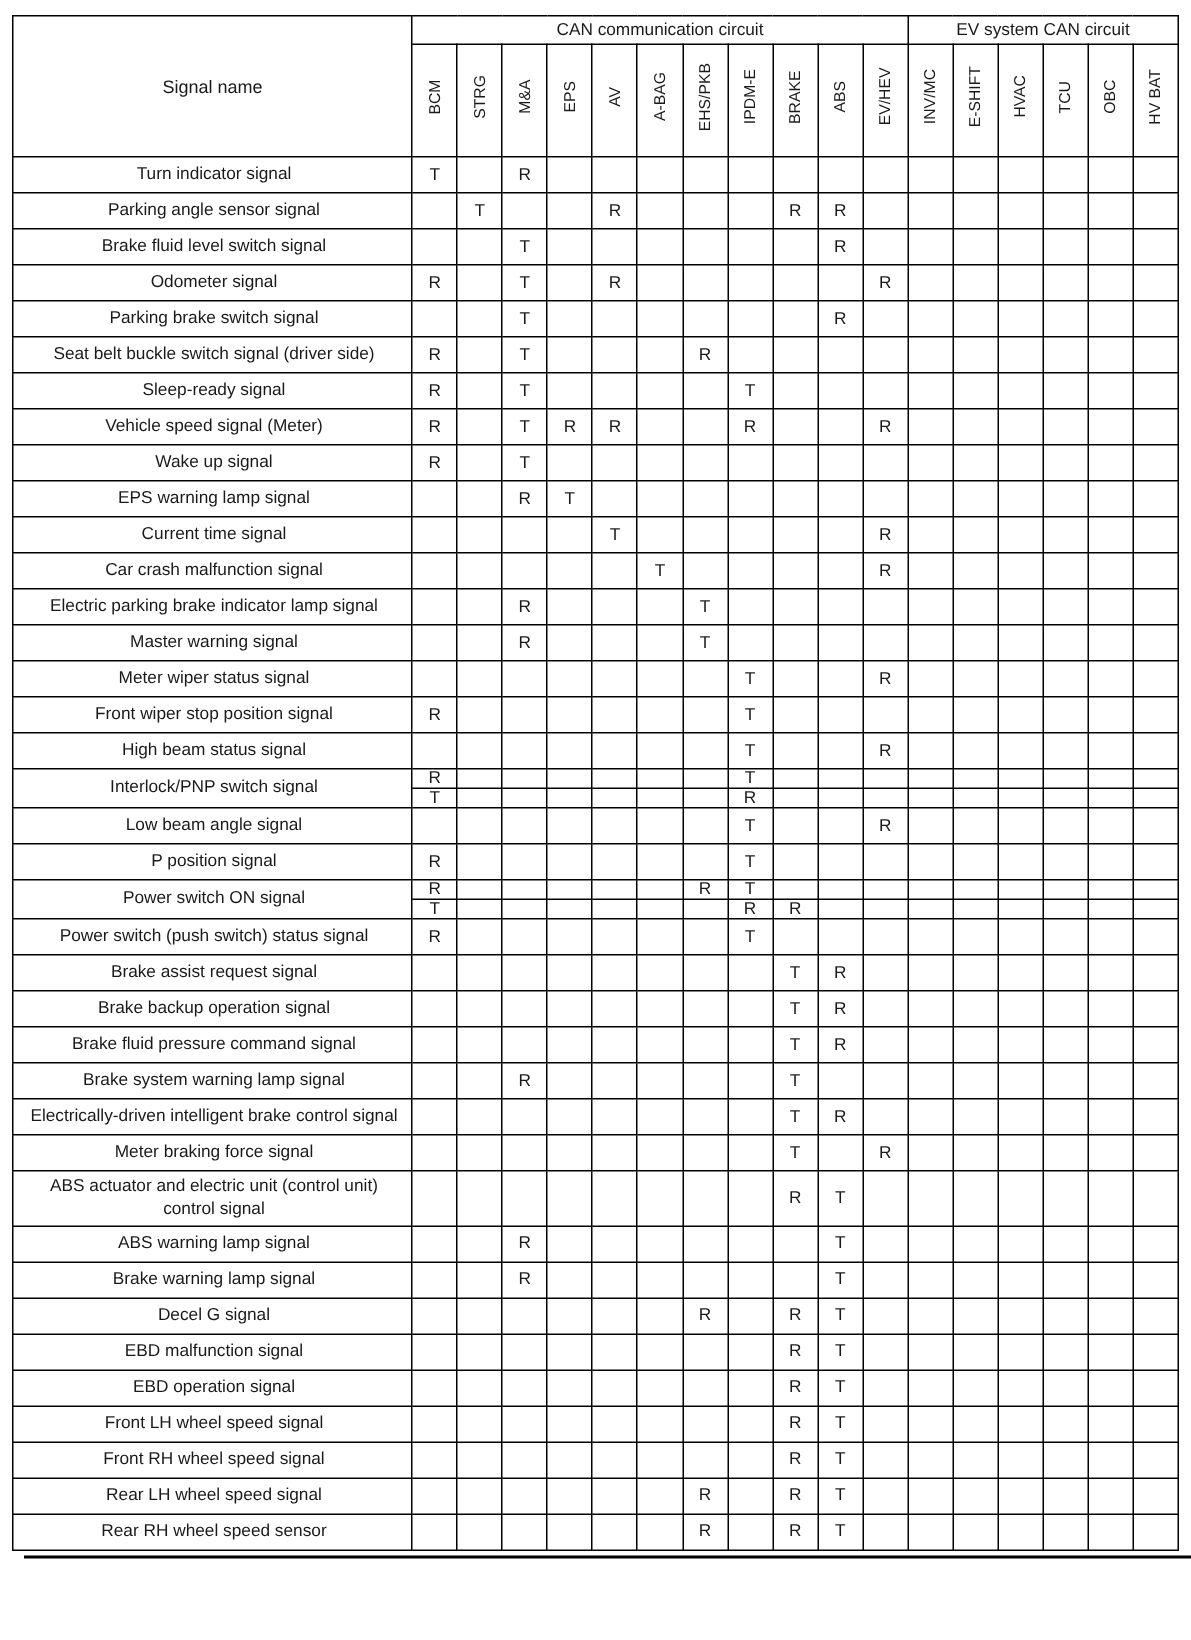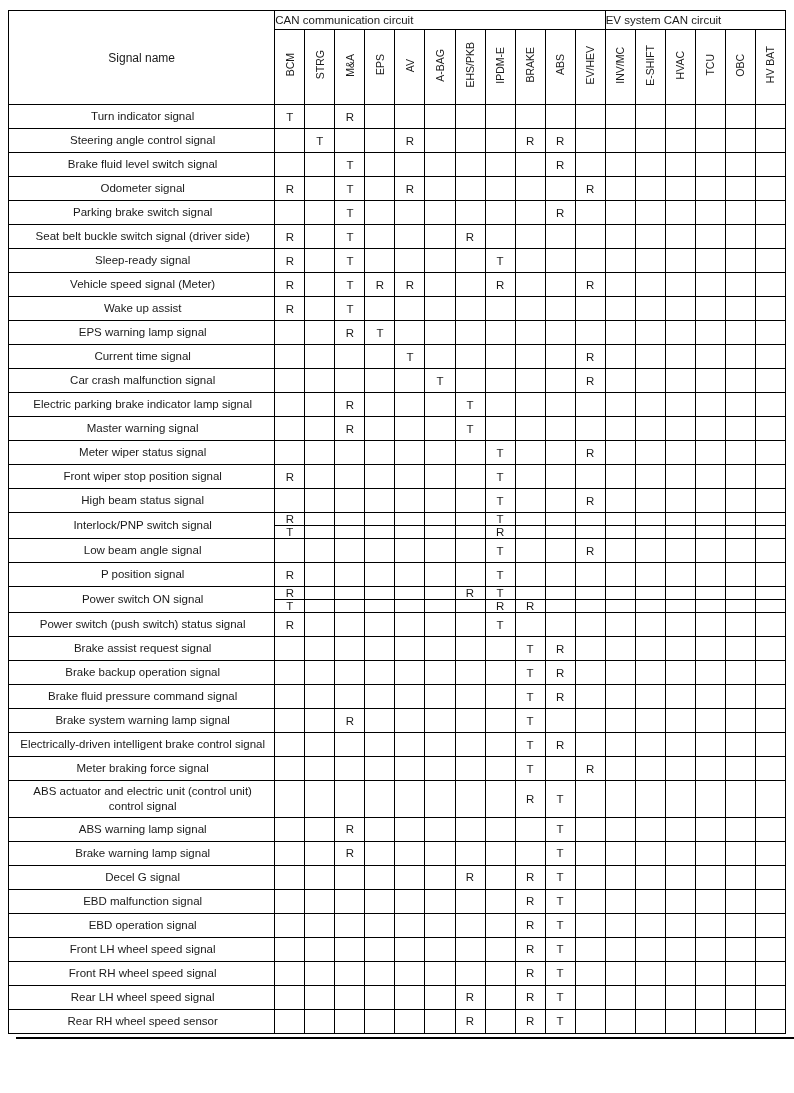--- a/index.html
+++ b/index.html
@@ -3,21 +3,21 @@
 <meta charset="utf-8">
 <style>
   html,body { margin:0; padding:0; background:#ffffff; }
   body { width:794px; height:1093px; overflow:hidden;
          font-family:"Liberation Sans", sans-serif; color:#1a1a1a; }
   .page { padding:10px 8px 0 8px; }
 
   table { border-collapse:collapse; table-layout:fixed; width:778px; }
   th, td { border:1px solid #000; padding:0; font-weight:normal; }
 
-  .group-header { height:18px; font-size:11.5px; text-align:left; vertical-align:middle; }
+  .group-header { height:18px; font-size:11.5px; text-align:center; vertical-align:middle; }
   .signal-header { font-size:12px; vertical-align:middle; }
 
   .colhead { height:74px; text-align:center; vertical-align:middle; }
   .vert { display:inline-block; writing-mode:vertical-rl; transform:rotate(180deg);
           font-size:10.5px; line-height:1; white-space:nowrap; }
 
   td.name { font-size:11.5px; text-align:center; vertical-align:middle;
             padding:3px 4px 3px 6px; line-height:1.3; height:17px; }
   td.val  { font-size:11.5px; text-align:center; vertical-align:middle; }
 
@@ -89,21 +89,21 @@
           <td class="val"></td>
           <td class="val"></td>
           <td class="val"></td>
           <td class="val"></td>
           <td class="val"></td>
           <td class="val"></td>
           <td class="val"></td>
           <td class="val"></td>
         </tr>
         <tr>
-          <td class="name" rowspan="1">Steering angle control signal</td>
+          <td class="name" rowspan="1">Parking angle sensor signal</td>
           <td class="val"></td>
           <td class="val">T</td>
           <td class="val"></td>
           <td class="val"></td>
           <td class="val">R</td>
           <td class="val"></td>
           <td class="val"></td>
           <td class="val"></td>
           <td class="val">R</td>
           <td class="val">R</td>
@@ -229,21 +229,21 @@
           <td class="val"></td>
           <td class="val">R</td>
           <td class="val"></td>
           <td class="val"></td>
           <td class="val"></td>
           <td class="val"></td>
           <td class="val"></td>
           <td class="val"></td>
         </tr>
         <tr>
-          <td class="name" rowspan="1">Wake up assist</td>
+          <td class="name" rowspan="1">Wake up signal</td>
           <td class="val">R</td>
           <td class="val"></td>
           <td class="val">T</td>
           <td class="val"></td>
           <td class="val"></td>
           <td class="val"></td>
           <td class="val"></td>
           <td class="val"></td>
           <td class="val"></td>
           <td class="val"></td>

